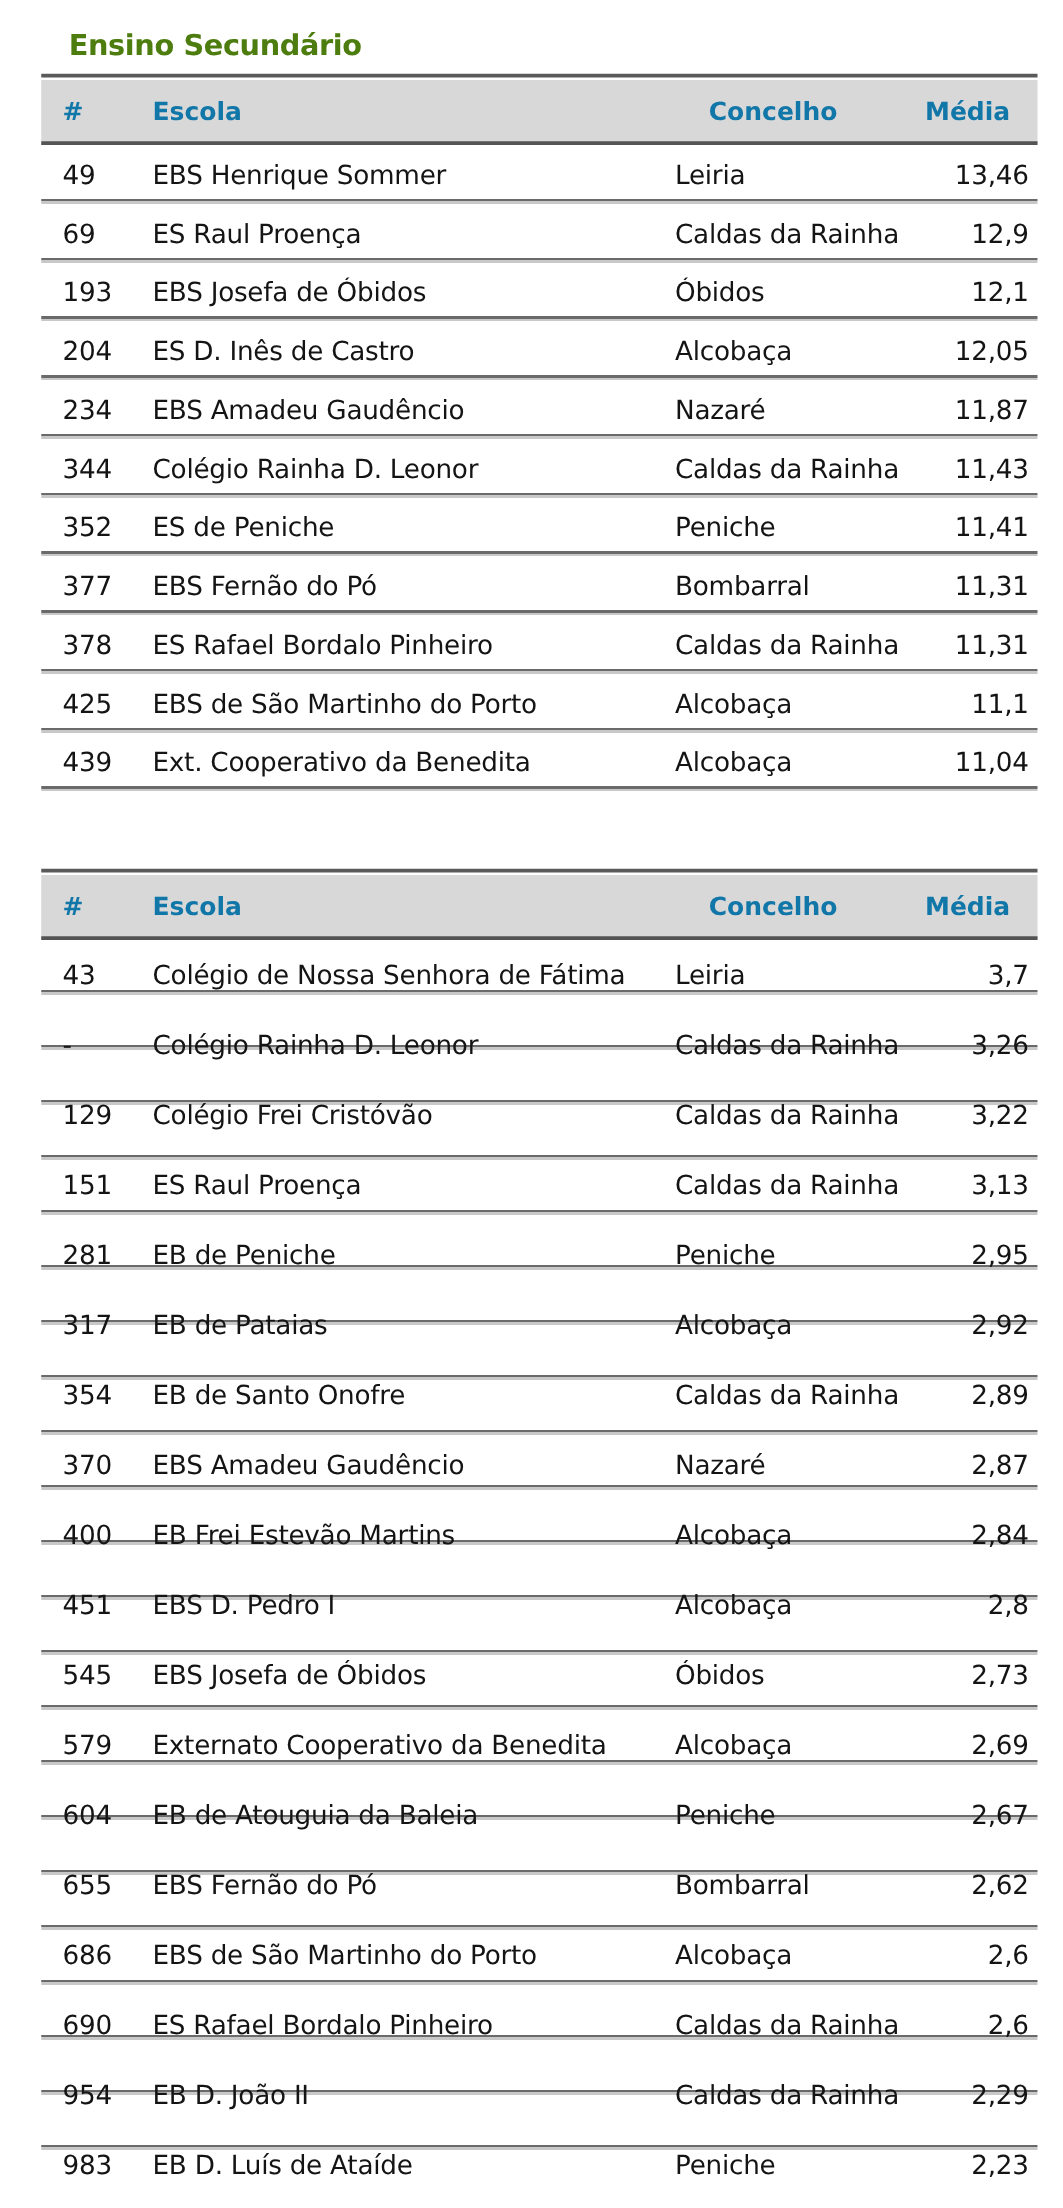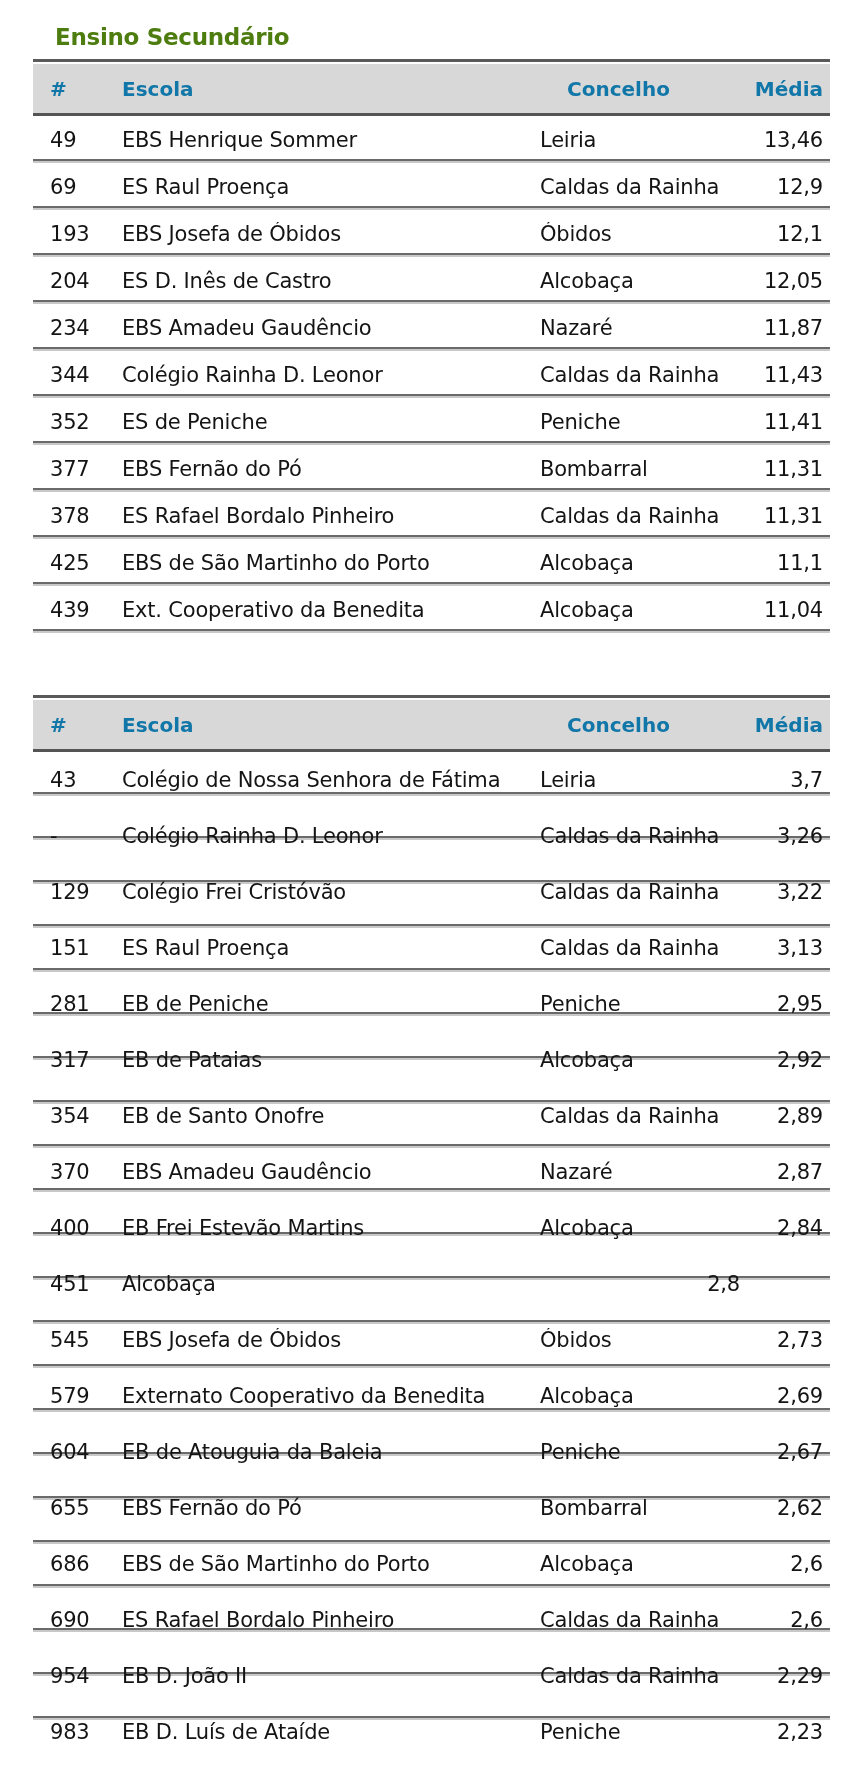--- a/index.html
+++ b/index.html
@@ -42,21 +42,21 @@
     height: 52px;
     display: grid;
     grid-template-columns: 72px 1fr 200px 83px;
     align-items: center;
     padding: 0 7px 0 17px;
     font-size: 20px;
     font-weight: 700;
     color: #1176a8;
   }
   .thead .county-h { padding-left: 27px; }
-  .thead .avg-h { text-align: right; }
+  .thead .avg-h { }
 
   .tbody { width: 100%; }
   .row {
     display: grid;
     grid-template-columns: 72px 1fr 200px 83px;
     align-items: center;
     padding: 0 7px 0 17px;
     font-size: 21px;
     letter-spacing: -0.2px;
   }
@@ -243,20 +243,21 @@
 
   <div class="row">
     <span class="cell-rank">400</span>
     <span class="cell-school">EB Frei Estevão Martins</span>
     <span class="cell-county">Alcobaça</span>
     <span class="cell-avg">2,84</span>
   </div>
 
   <div class="row">
     <span class="cell-rank">451</span>
+    <span class="cell-school">EBS D. Pedro I</span>
     <span class="cell-county">Alcobaça</span>
     <span class="cell-avg">2,8</span>
   </div>
 
   <div class="row">
     <span class="cell-rank">545</span>
     <span class="cell-school">EBS Josefa de Óbidos</span>
     <span class="cell-county">Óbidos</span>
     <span class="cell-avg">2,73</span>
   </div>

